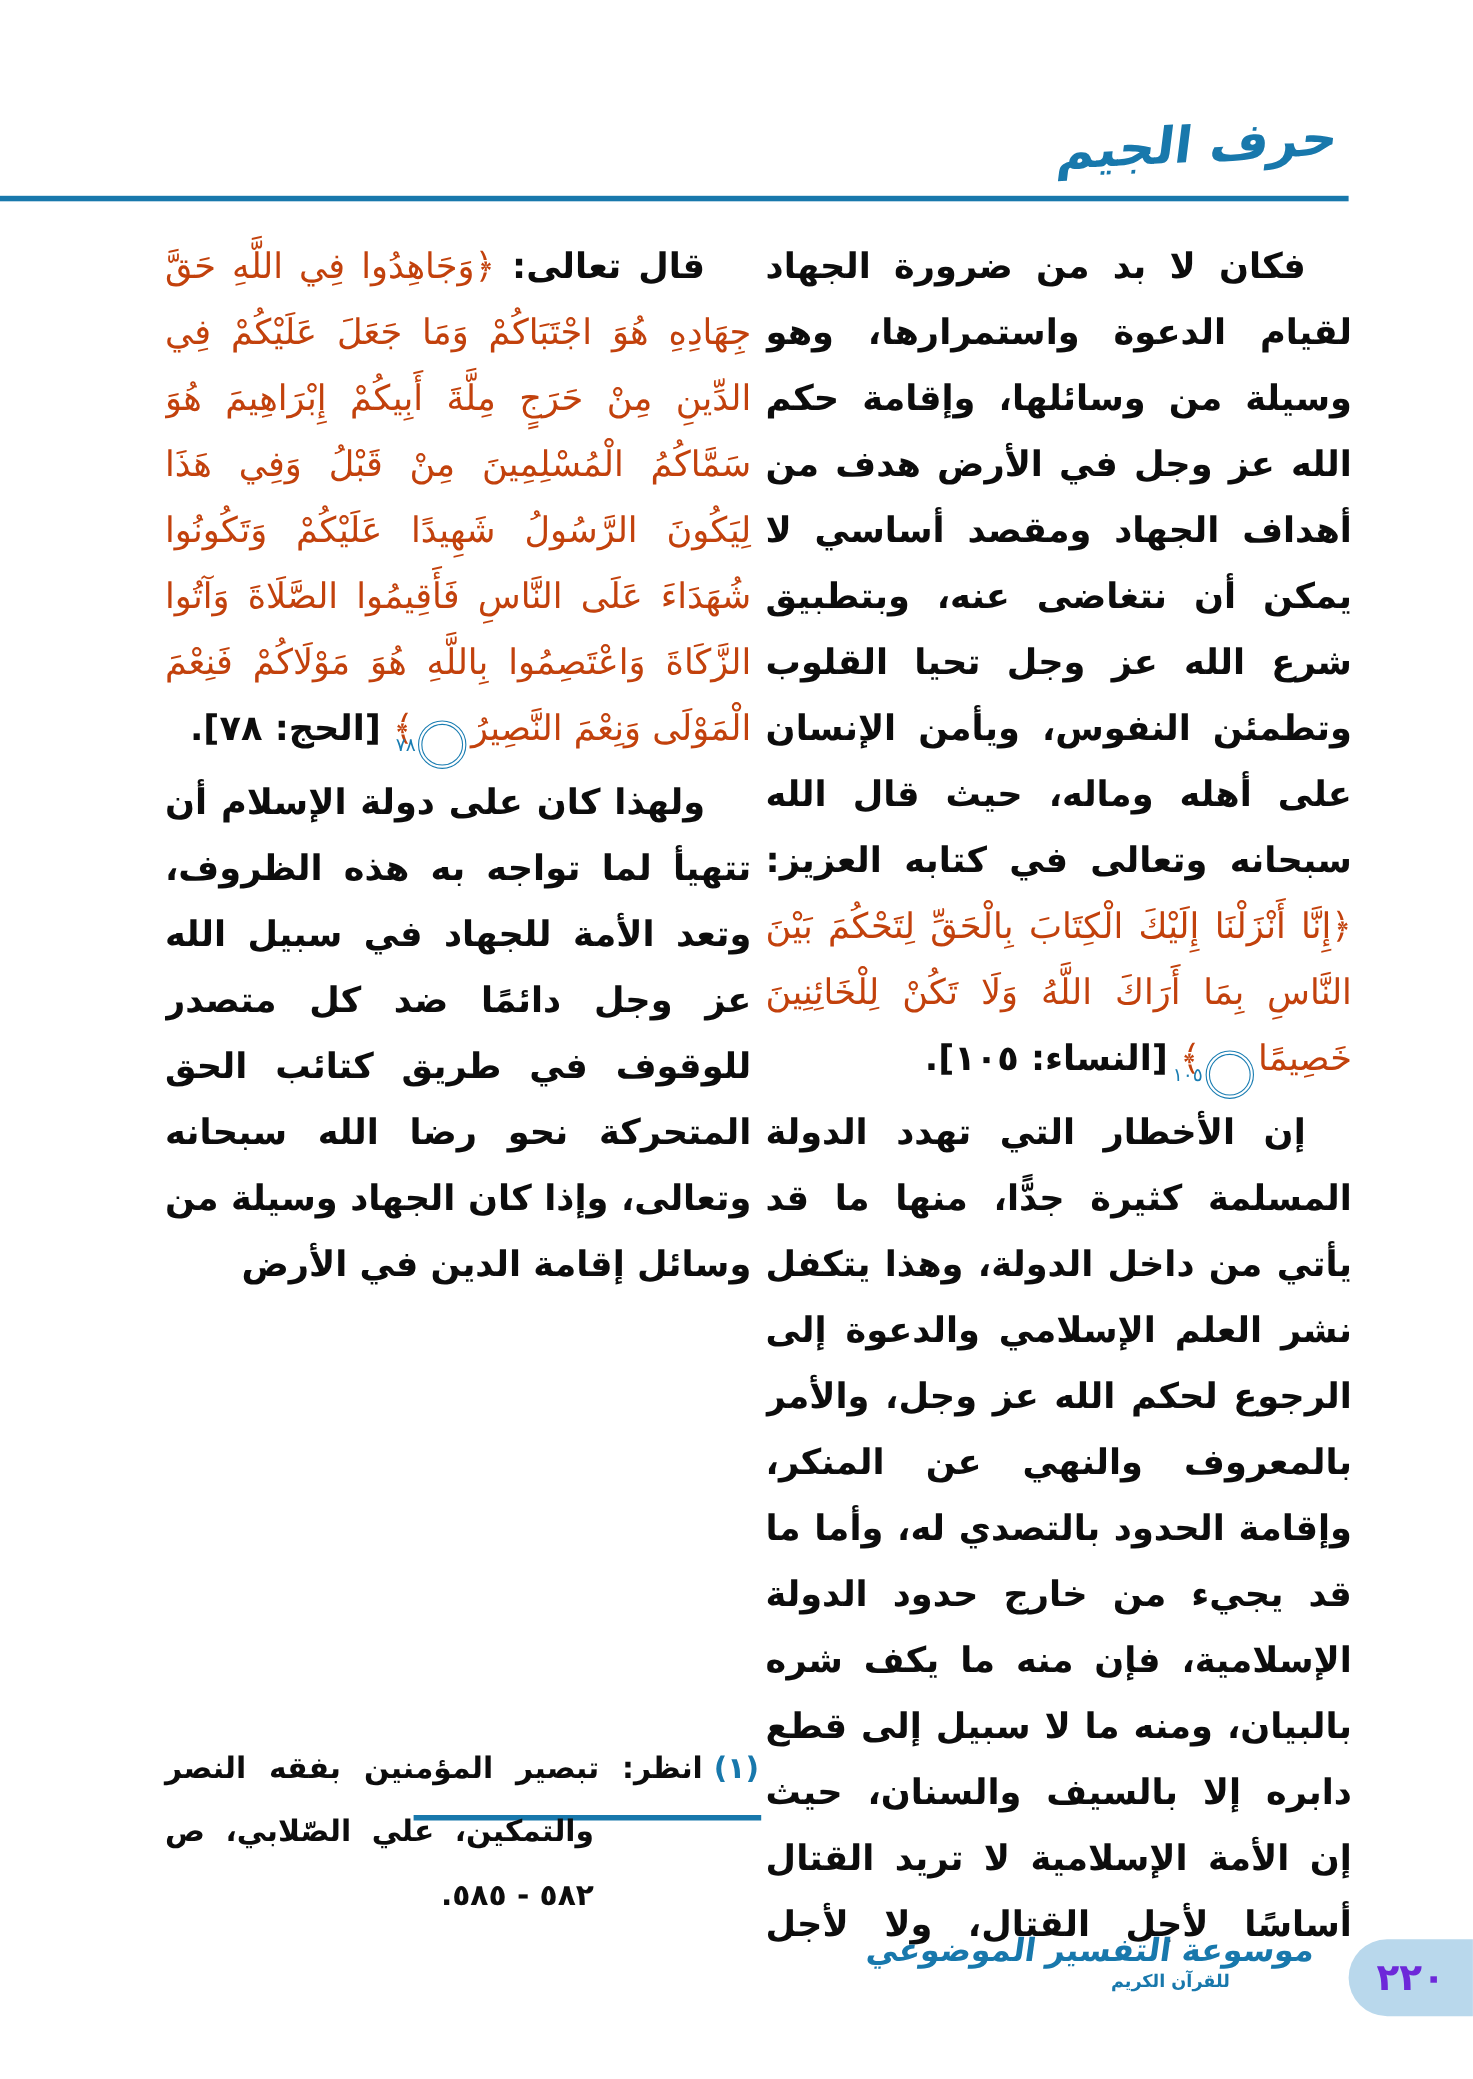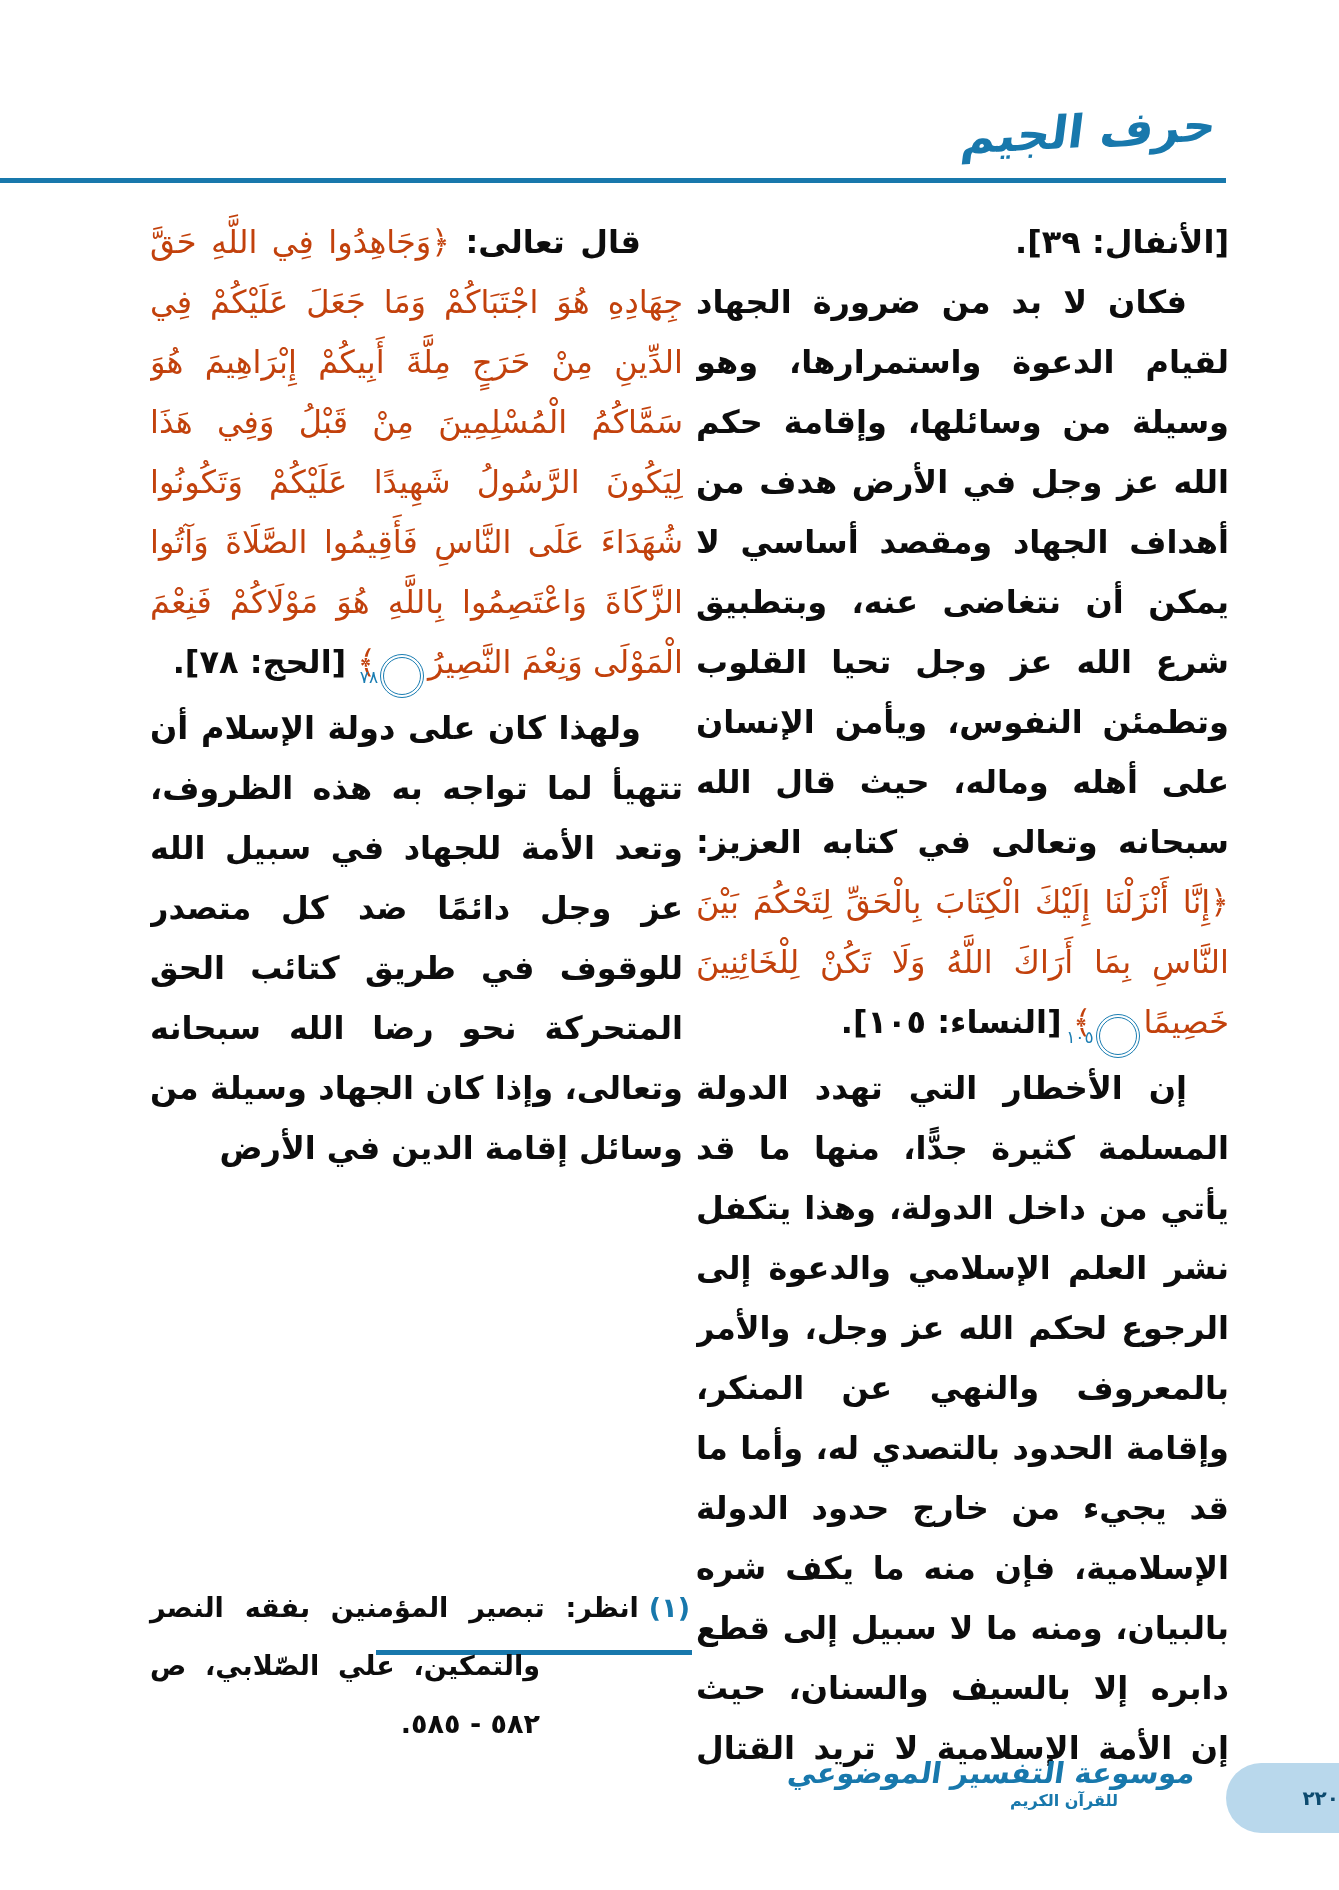--- a/index.html
+++ b/index.html
@@ -120,35 +120,35 @@
   .page-pill {
     position: absolute;
     right: 0;
     top: 1763px;
     width: 113px;
     height: 70px;
     background: #b9d8ec;
     border-radius: 35px 0 0 35px;
     display: flex;
     align-items: center;
-    color: #0c4a6e;
-    font-size: 20px;
+    justify-content: center;
+    color: #6d28d9;
+    font-size: 34px;
     font-weight: bold;
   }
 </style>
 </head>
 <body>
 
 <div class="page">
 
   <div class="chapter-calligraphy">حرف الجيم</div>
   <div class="header-rule"></div>
 
   <div class="col col-right">
-      <p class="para"><span class="seg-ref">[الأنفال: ٣٩].</span></p>
       <p class="para indent"><span class="seg-body">فكان لا بد من ضرورة الجهاد لقيام الدعوة واستمرارها، وهو وسيلة من وسائلها، وإقامة حكم الله عز وجل في الأرض هدف من أهداف الجهاد ومقصد أساسي لا يمكن أن نتغاضى عنه، وبتطبيق شرع الله عز وجل تحيا القلوب وتطمئن النفوس، ويأمن الإنسان على أهله وماله، حيث قال الله سبحانه وتعالى في كتابه العزيز: </span><span class="seg-quran">﴿إِنَّا أَنْزَلْنَا إِلَيْكَ الْكِتَابَ بِالْحَقِّ لِتَحْكُمَ بَيْنَ النَّاسِ بِمَا أَرَاكَ اللَّهُ وَلَا تَكُنْ لِلْخَائِنِينَ خَصِيمًا</span><span class="ayah-badge">١٠٥</span><span class="seg-quran">﴾</span><span class="seg-ref"> [النساء: ١٠٥].</span></p>
       <p class="para indent"><span class="seg-body">إن الأخطار التي تهدد الدولة المسلمة كثيرة جدًّا، منها ما قد يأتي من داخل الدولة، وهذا يتكفل نشر العلم الإسلامي والدعوة إلى الرجوع لحكم الله عز وجل، والأمر بالمعروف والنهي عن المنكر، وإقامة الحدود بالتصدي له، وأما ما قد يجيء من خارج حدود الدولة الإسلامية، فإن منه ما يكف شره بالبيان، ومنه ما لا سبيل إلى قطع دابره إلا بالسيف والسنان، حيث إن الأمة الإسلامية لا تريد القتال أساسًا لأجل القتال، ولا لأجل الحرب، فلسنا أعداء لأحد من الناس من حيث الابتداء، ولكن لنا من بين الناس أعداء، الذين هم أعداء الله عز وجل، والذين يوقدون نار الحرب، ويسعون للفساد في الأرض، ويفتنون الناس عن</span></p>
     </div>
 
   <div class="col col-left">
       <p class="para indent"><span class="seg-body">قال تعالى: </span><span class="seg-quran">﴿وَجَاهِدُوا فِي اللَّهِ حَقَّ جِهَادِهِ هُوَ اجْتَبَاكُمْ وَمَا جَعَلَ عَلَيْكُمْ فِي الدِّينِ مِنْ حَرَجٍ مِلَّةَ أَبِيكُمْ إِبْرَاهِيمَ هُوَ سَمَّاكُمُ الْمُسْلِمِينَ مِنْ قَبْلُ وَفِي هَذَا لِيَكُونَ الرَّسُولُ شَهِيدًا عَلَيْكُمْ وَتَكُونُوا شُهَدَاءَ عَلَى النَّاسِ فَأَقِيمُوا الصَّلَاةَ وَآتُوا الزَّكَاةَ وَاعْتَصِمُوا بِاللَّهِ هُوَ مَوْلَاكُمْ فَنِعْمَ الْمَوْلَى وَنِعْمَ النَّصِيرُ</span><span class="ayah-badge">٧٨</span><span class="seg-quran">﴾</span><span class="seg-ref"> [الحج: ٧٨].</span></p>
       <p class="para indent"><span class="seg-body">ولهذا كان على دولة الإسلام أن تتهيأ لما تواجه به هذه الظروف، وتعد الأمة للجهاد في سبيل الله عز وجل دائمًا ضد كل متصدر للوقوف في طريق كتائب الحق المتحركة نحو رضا الله سبحانه وتعالى، وإذا كان الجهاد وسيلة من وسائل إقامة الدين في الأرض</span></p>
     </div>
 
   <div class="footnote-rule"></div>

